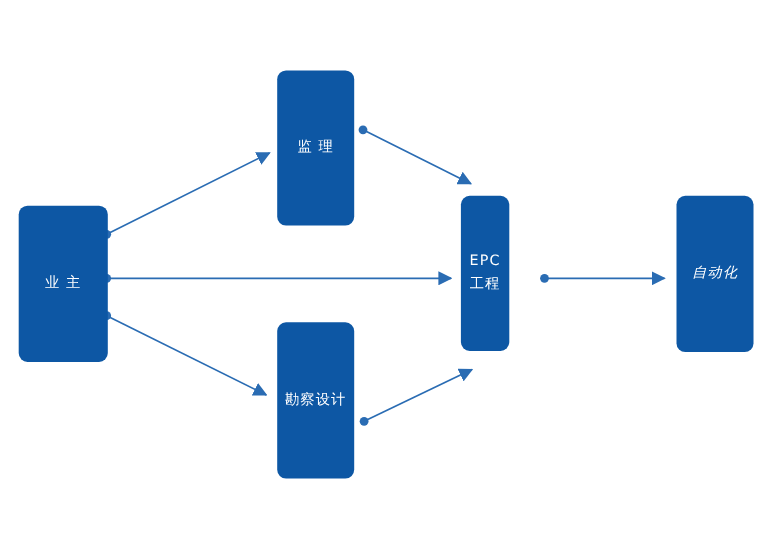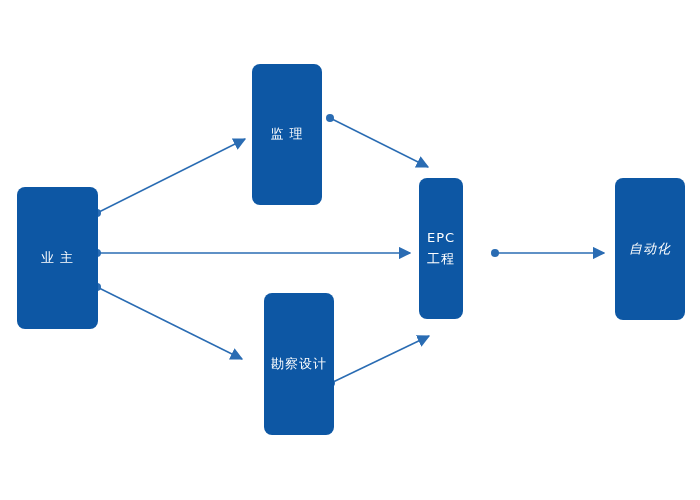--- a/index.html
+++ b/index.html
@@ -34,21 +34,21 @@
     flex-direction: column;
     align-items: center;
     justify-content: center;
     text-align: center;
     font-size: 13px;
     line-height: 1.55;
     letter-spacing: 1px;
   }
   .node-owner       { left: 17px;  top: 176px; width: 81px; height: 142px; margin-top: 11px; }
   .node-supervision { left: 252px; top: 64px;  width: 70px; height: 141px; }
-  .node-survey      { left: 252px; top: 293px; width: 70px; height: 142px; margin-left: 12px; }
+  .node-survey      { left: 252px; top: 293px; width: 70px; height: 142px; }
   .node-epc         { left: 419px; top: 178px; width: 44px; height: 141px; align-items: center; }
   .node-automation  { left: 615px; top: 178px; width: 70px; height: 142px; font-style: italic; }
   .node-label { display: block; }
   line.edge {
     stroke: var(--connector);
     stroke-width: 1.5;
   }
   circle.edge-dot { fill: var(--connector); }
   #arrowhead path { fill: var(--connector); }
 </style>

